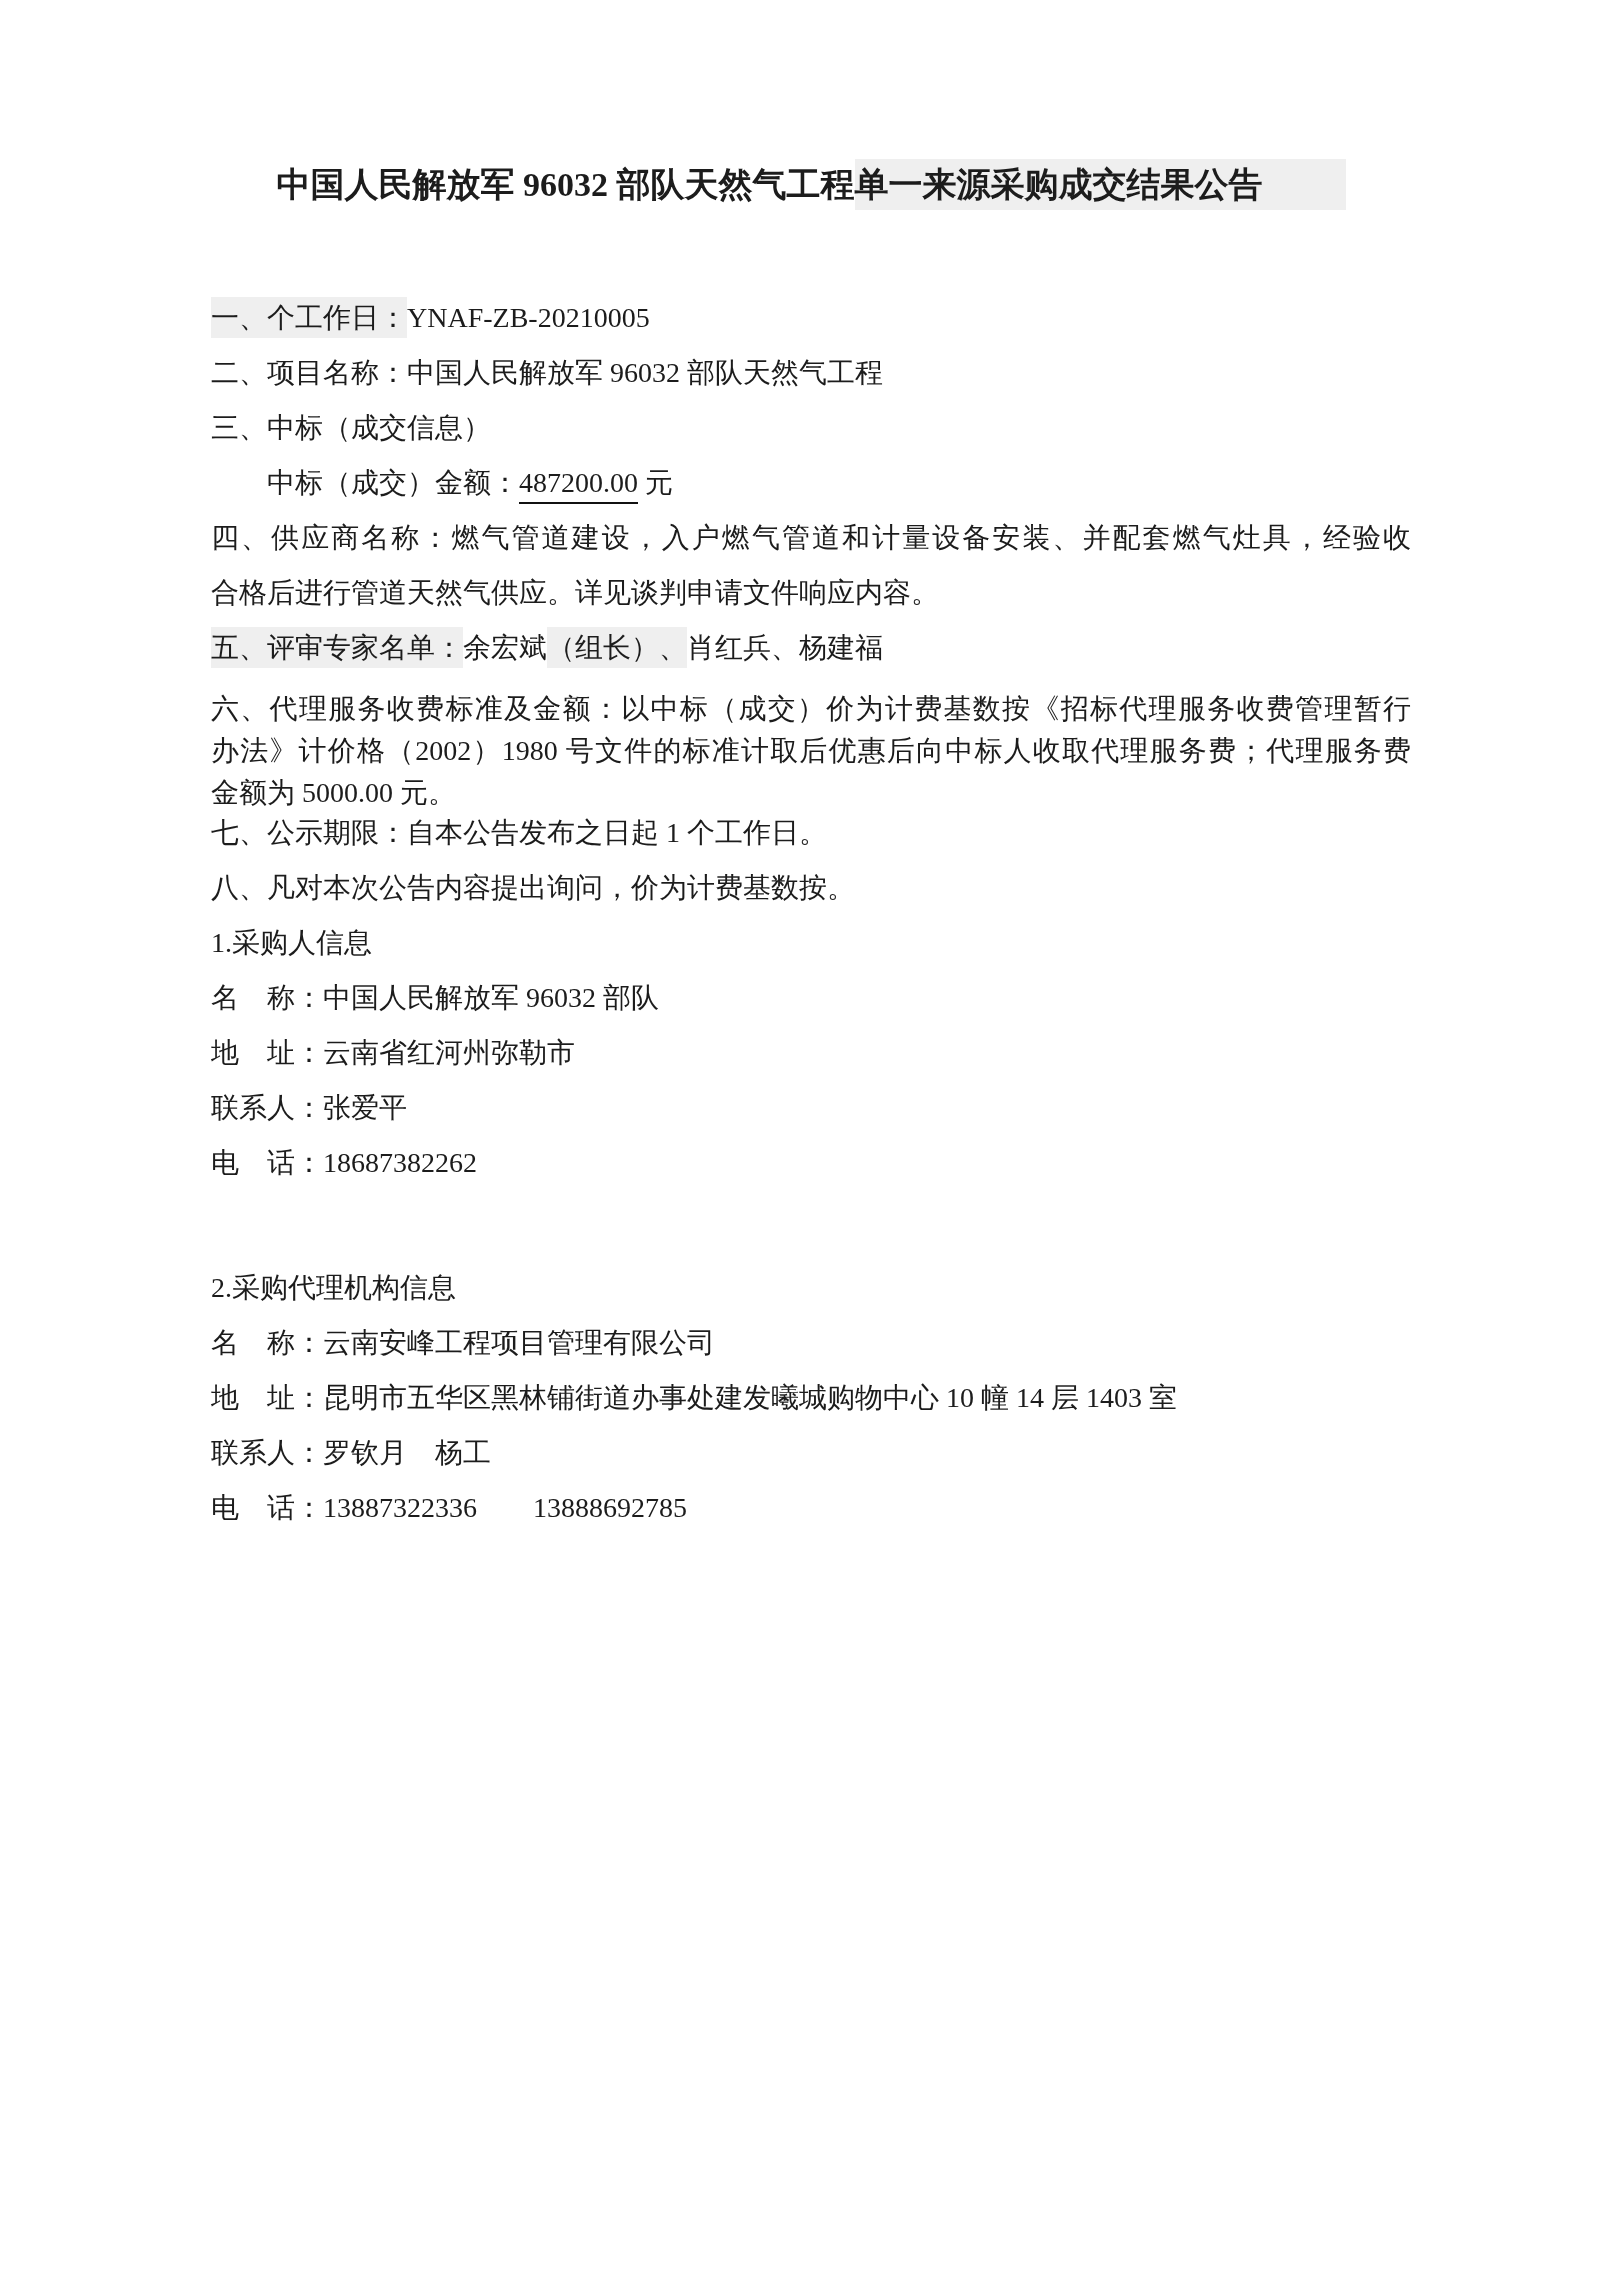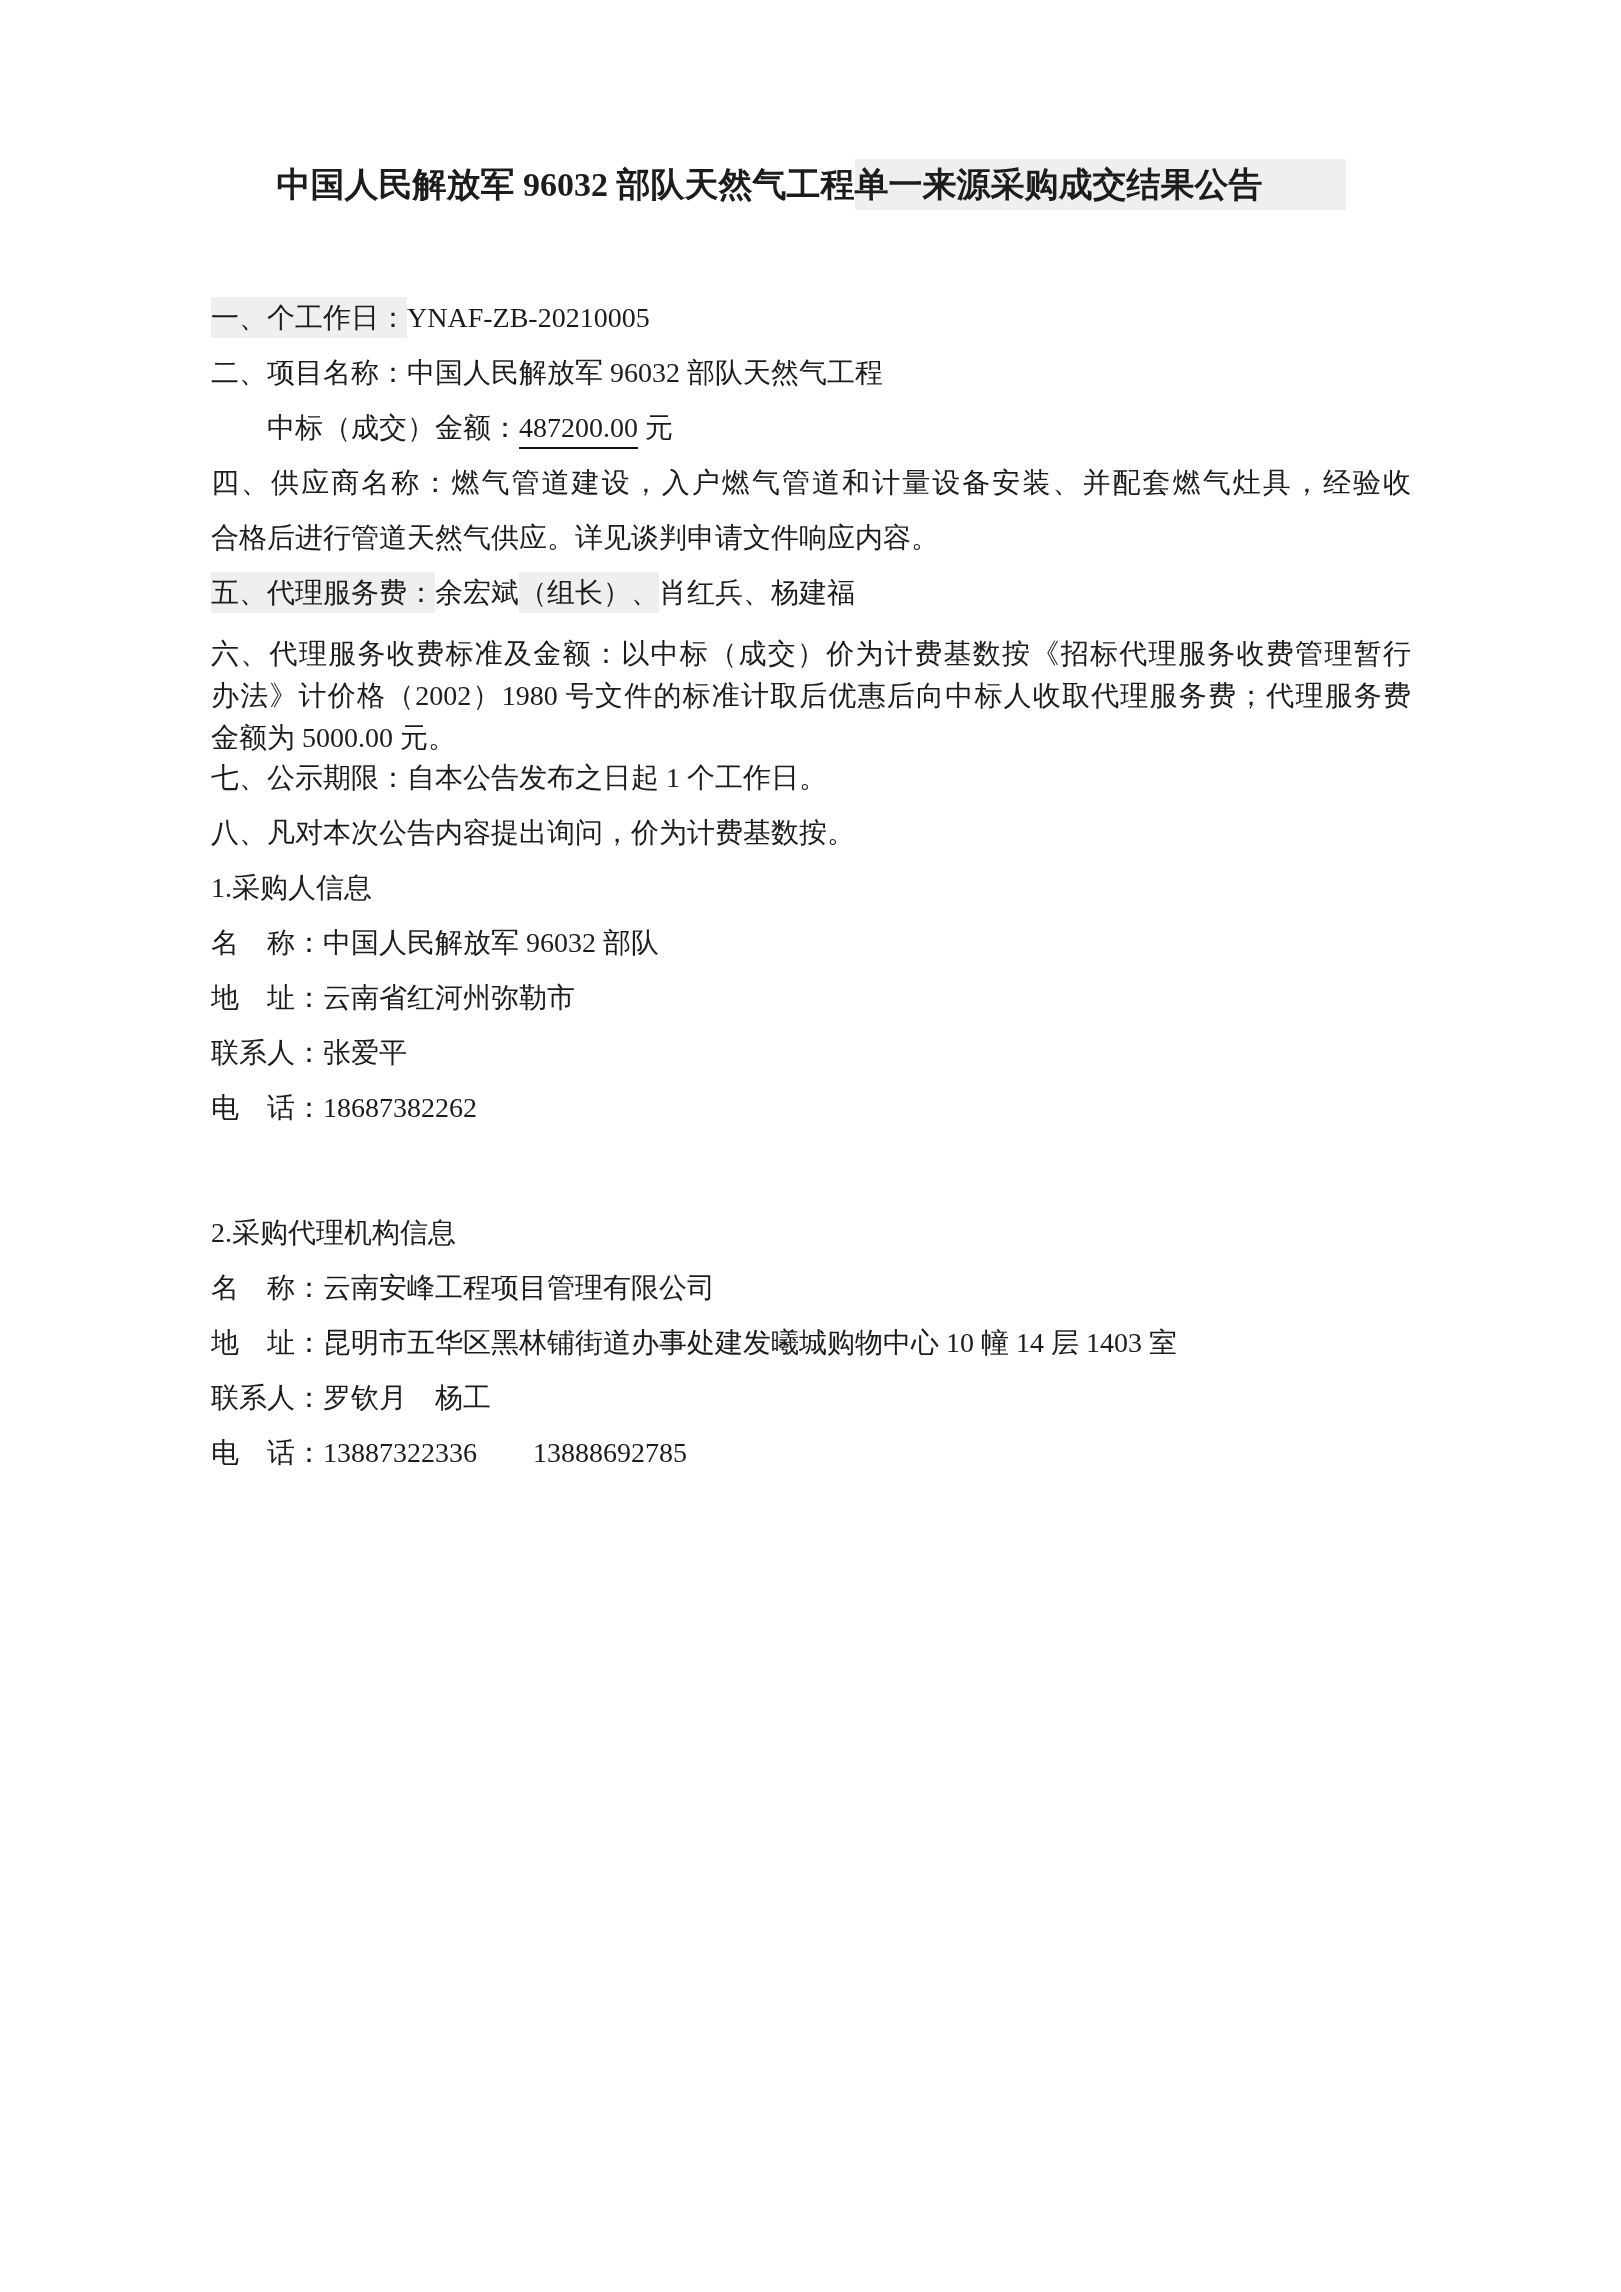--- a/index.html
+++ b/index.html
@@ -69,31 +69,32 @@
 <body>
 
 <div class="page">
 
   <h1 class="title"><span>中国人民解放军 96032 部队天然气工程</span><span class="hl hl-title">单一来源采购成交结果公告</span></h1>
 
   <div class="line"><span class="hl">一、个工作日：</span><span>YNAF-ZB-20210005</span></div>
 
   <div class="line">二、项目名称：中国人民解放军 96032 部队天然气工程</div>
 
+  <div class="line">三、中标（成交信息）</div>
 
 
 
   <div class="line"><span>　　</span><span>中标（成交）金额：</span><span class="uline">487200.00</span><span> 元</span></div>
 
   <div>
     <div class="line just">四、供应商名称：燃气管道建设，入户燃气管道和计量设备安装、并配套燃气灶具，经验收</div>
     <div class="line">合格后进行管道天然气供应。详见谈判申请文件响应内容。</div>
   </div>
 
-  <div class="line"><span class="hl">五、代理服务费：</span><span>余宏斌</span><span class="hl">（组长）、</span><span>肖红兵、杨建福</span></div>
+  <div class="line"><span class="hl">五、评审专家名单：</span><span>余宏斌</span><span class="hl">（组长）、</span><span>肖红兵、杨建福</span></div>
 
   <div class="sec6">
     <div class="line just">六、代理服务收费标准及金额：以中标（成交）价为计费基数按《招标代理服务收费管理暂行</div>
     <div class="line just">办法》计价格（2002）1980 号文件的标准计取后优惠后向中标人收取代理服务费；代理服务费</div>
     <div class="line">金额为 5000.00 元。</div>
   </div>
 
   <div class="line">七、公示期限：自本公告发布之日起 1 个工作日。</div>
 
   <div class="line">八、凡对本次公告内容提出询问，价为计费基数按。</div>

